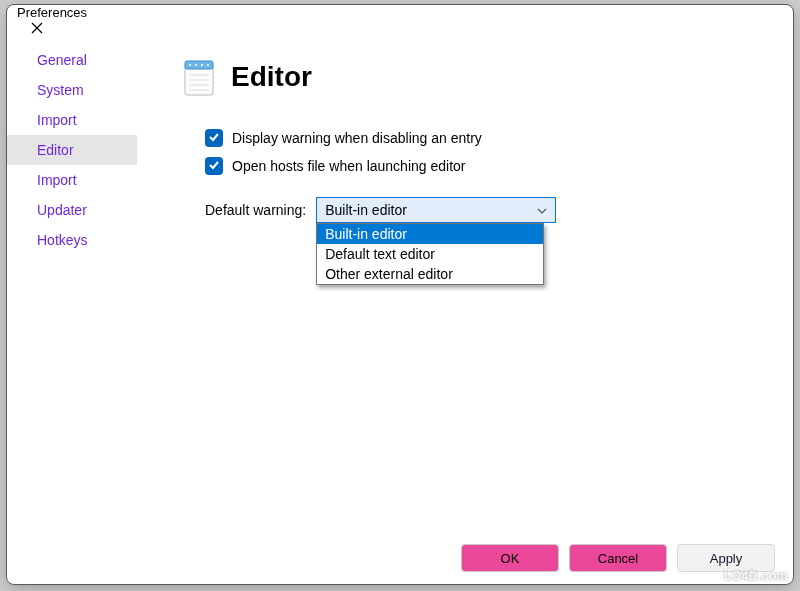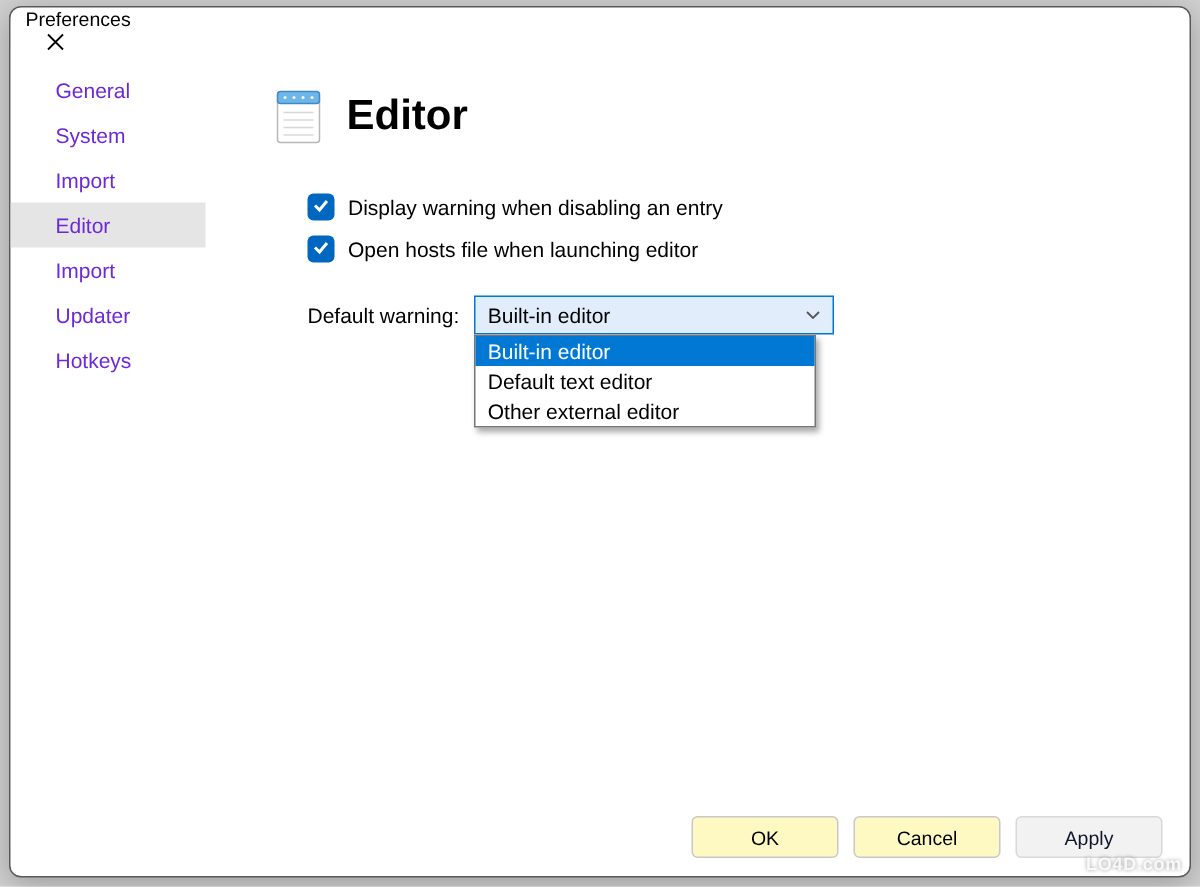--- a/index.html
+++ b/index.html
@@ -146,21 +146,21 @@
       display: flex;
       align-items: center;
       justify-content: flex-end;
       gap: 10px;
       padding-right: 18px;
     }
     .btn {
       min-width: 98px;
       height: 28px;
       border: 1px solid #c8c8c8;
-      background: #fef9c3;
+      background: #ec4899;
       border-radius: 4px;
       font-size: 13px;
       display: flex;
       align-items: center;
       justify-content: center;
       cursor: pointer;
     }
     .btn.disabled {
       color: #0f172a;
       background: #f2f2f2;

